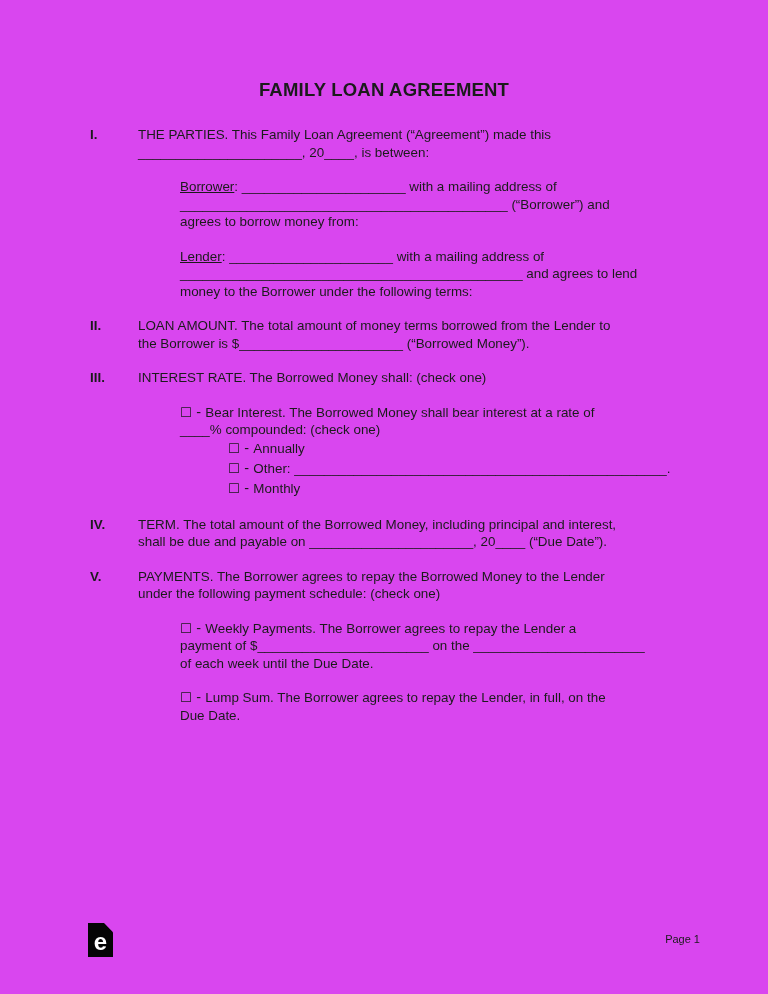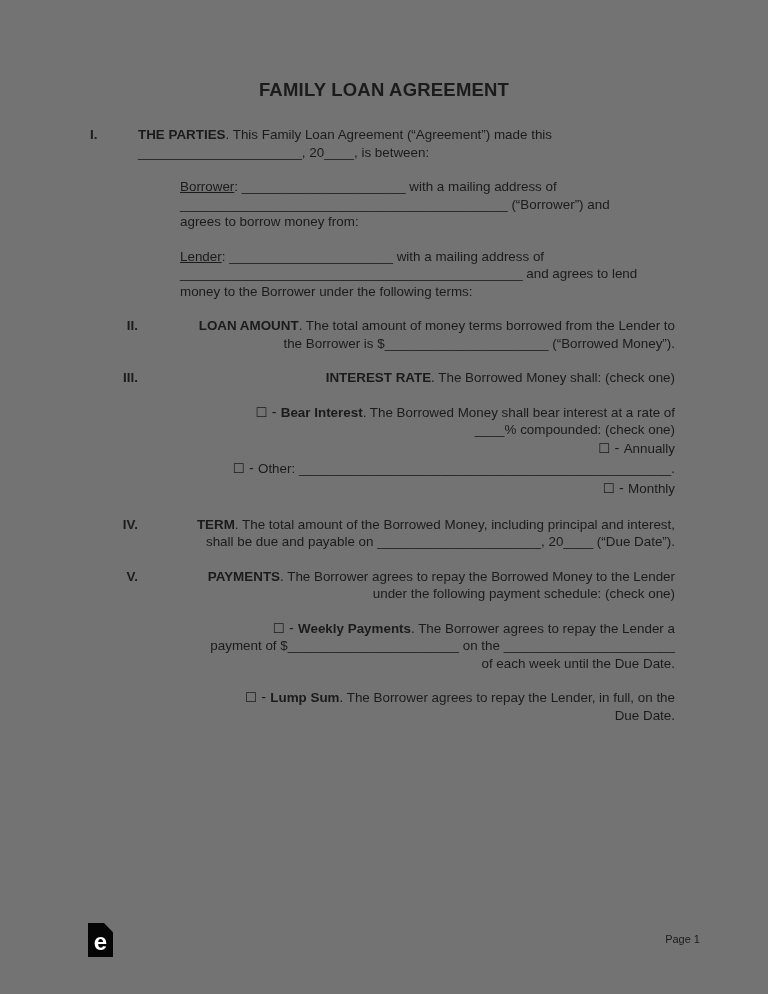--- a/index.html
+++ b/index.html
@@ -4,40 +4,40 @@
 <style>
   * { margin: 0; padding: 0; box-sizing: border-box; }
   html, body { background: #ffffff; }
   body {
     width: 768px; height: 994px;
     font-family: "Liberation Sans", "DejaVu Sans", sans-serif;
     font-size: 13.4px;
     line-height: 17.5px;
     color: #1b1b1b;
   }
-  .page { position: relative; width: 768px; height: 994px; background: #737373; overflow: hidden; }
+  .page { position: relative; width: 768px; height: 994px; background: #d946ef; overflow: hidden; }
 
   .title {
     position: absolute; top: 79px; left: 0; width: 100%;
     text-align: center;
     font-size: 18.5px; font-weight: bold; line-height: 22px;
     letter-spacing: 0.2px;
   }
 
   .content { position: absolute; top: 126px; left: 90px; width: 585px; }
 
   .section { display: flex; }
-  .section + .section { margin-top: 17px; text-align: right; }
+  .section + .section { margin-top: 17px; }
   .num { width: 48px; flex-shrink: 0; font-weight: bold; }
   .sec-body { width: 537px; }
 
   .para + .para { margin-top: 17px; }
   .indent1 { margin-left: 42px; width: 495px; }
 
-  .b  { font-weight: bold; }
+  .b  { font-weight: normal; }
   .u  { text-decoration: underline; }
   .ws { white-space: pre-line; }
 
   .sub-options { line-height: 20px; margin-left: 48px; }
 
   .cb { font-family: "DejaVu Sans", sans-serif; }
 
   
   .logo { position: absolute; left: 88px; top: 923px; width: 25px; height: 34px; }
   .logo .sheet {

